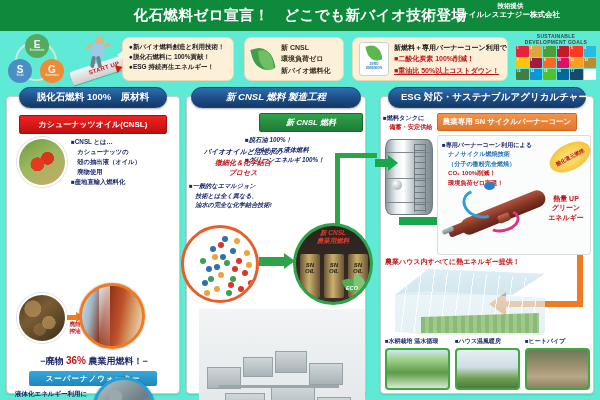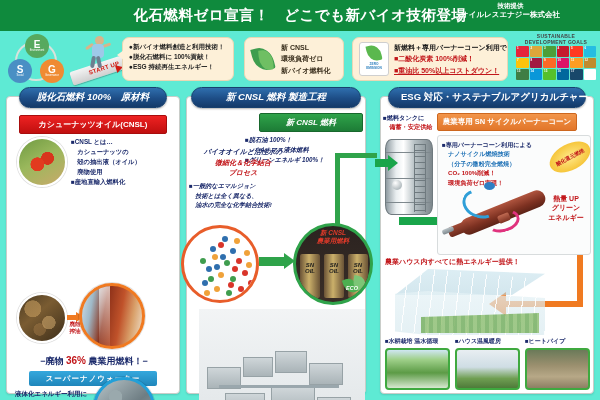--- a/index.html
+++ b/index.html
@@ -167,21 +167,21 @@
 
   .panel-head {
     position:absolute; top:-10px; left:50%; transform:translateX(-50%);
     background: linear-gradient(180deg,#2f6fae 0%, #1d4d86 55%, #143a69 100%);
     color:#fff; font-size:9.5px; font-weight:bold;
     padding:3px 12px; border-radius:11px;
     white-space:nowrap;
     box-shadow: 0 1px 2px rgba(0,0,0,.3);
     border:1px solid #17406f;
   }
-  .panel-1 .panel-head { width:148px; text-align:center;font-style:italic; }
+  .panel-1 .panel-head { width:148px; text-align:center; }
   .panel-2 .panel-head { width:170px; text-align:center; }
   .panel-3 .panel-head { width:198px; text-align:center; }
 
   
   .red-bar {
     position:absolute; left:12px; top:18px; width:148px;
     background: linear-gradient(180deg,#ee2222,#c00f0f);
     border:1px solid #a80d0d; border-radius:2px;
     color:#fff; font-size:8px; font-weight:bold; text-align:center;
     padding:3px 0;

